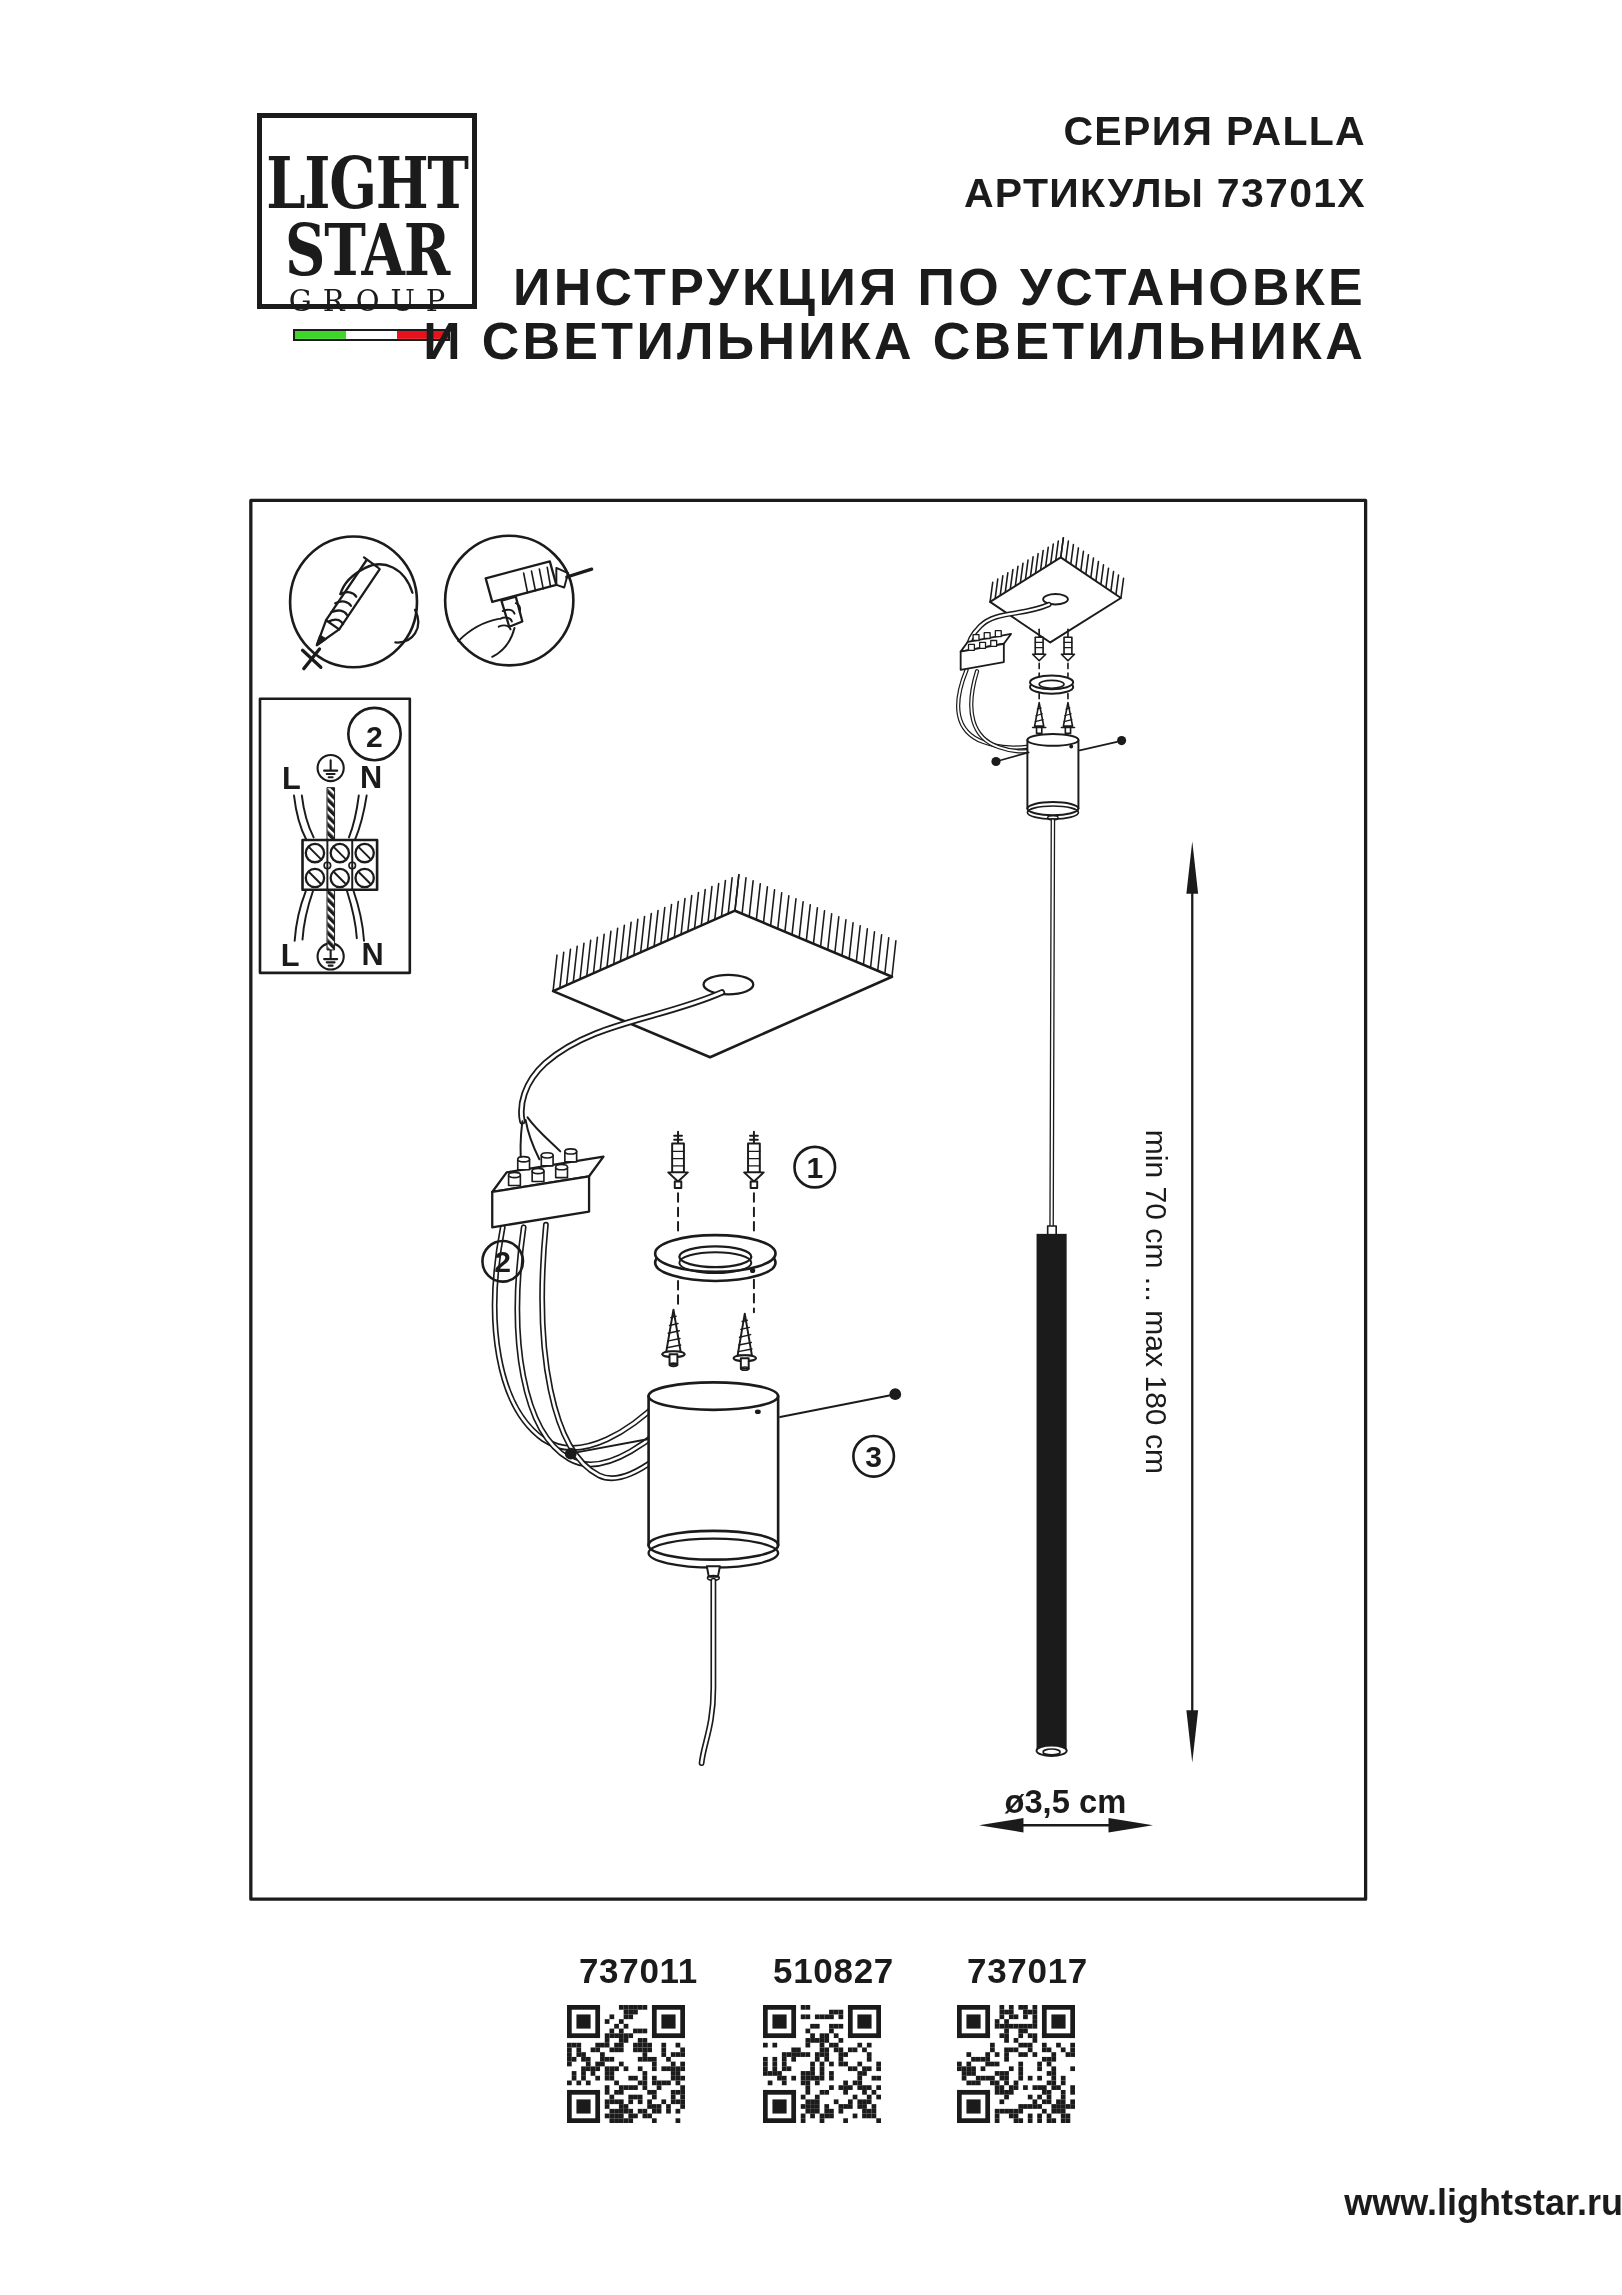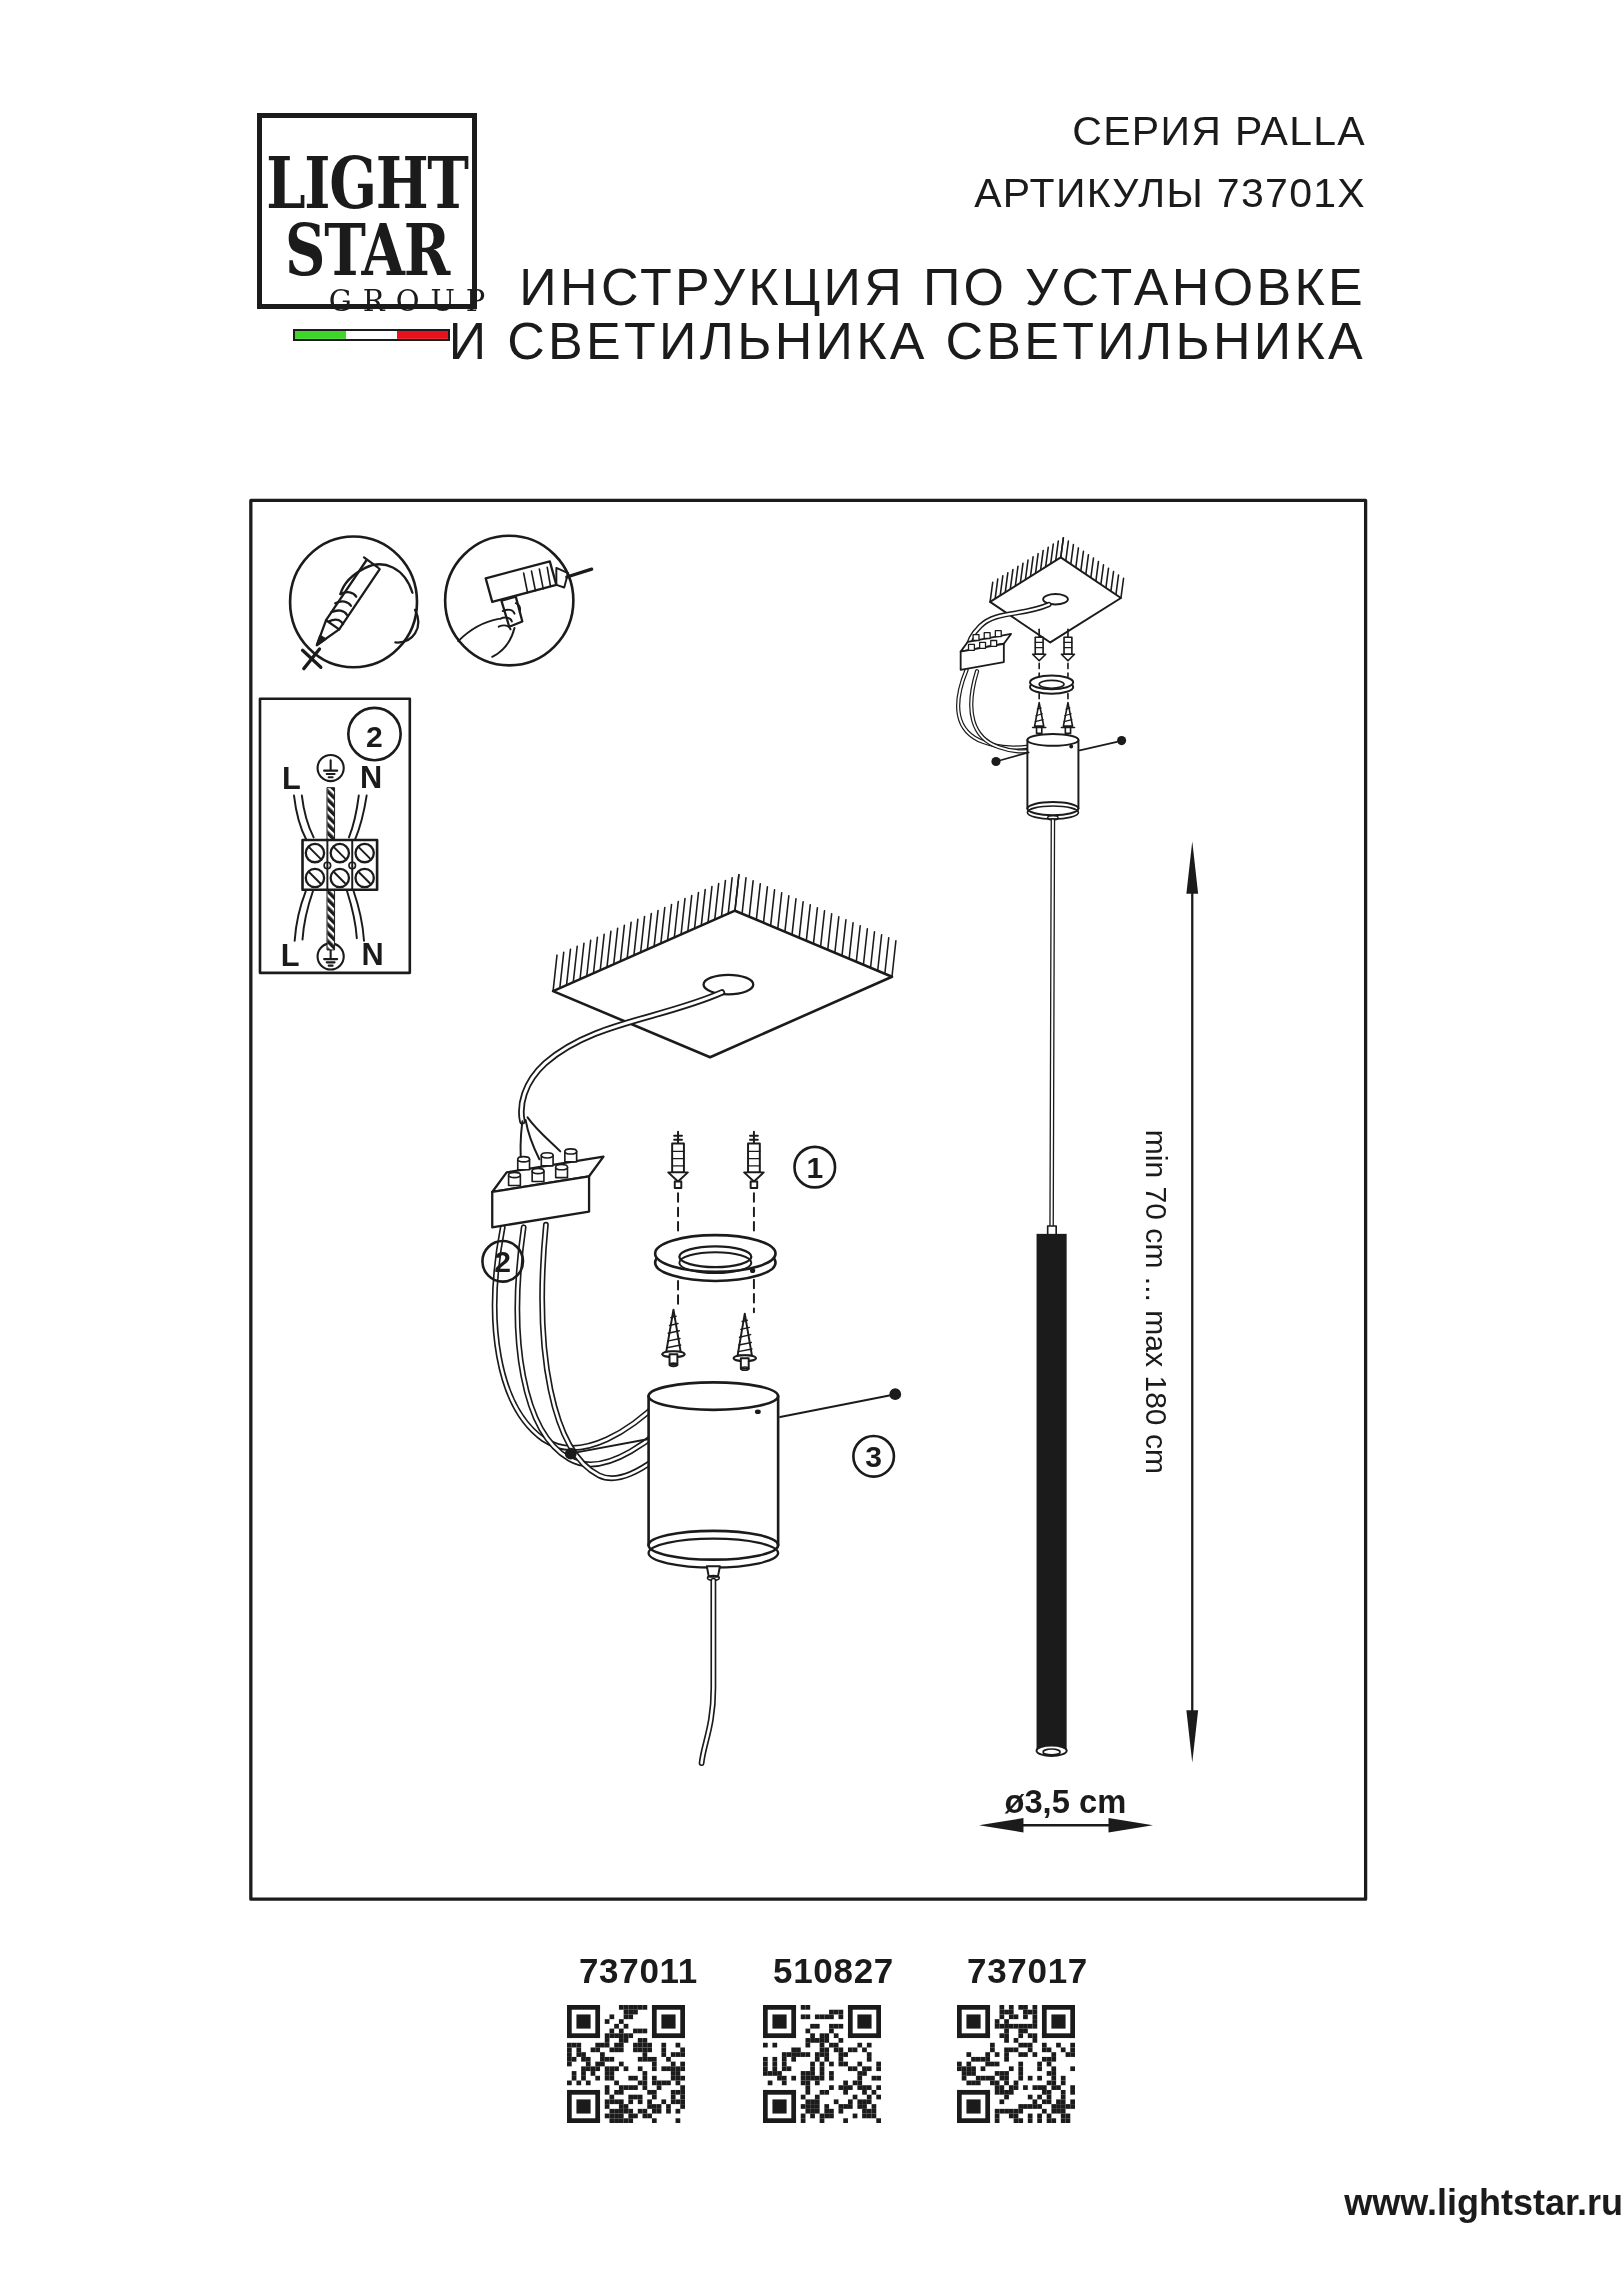--- a/index.html
+++ b/index.html
@@ -8,26 +8,26 @@
   
   #logo-box{position:absolute;left:257px;top:113px;width:220px;height:196px;
             border:5.2px solid #1b1b1b;box-sizing:border-box;}
   .logo-word{position:absolute;left:0;width:100%;text-align:center;
              font-family:"DejaVu Serif",serif;font-weight:bold;line-height:1;
              transform:scaleY(1.28);transform-origin:top center;}
   #logo-light{top:29px;font-size:56px;letter-spacing:-1.3px;}
   #logo-star{top:96px;font-size:56px;letter-spacing:-1.3px;}
   #logo-group{position:absolute;top:169px;left:0;width:100%;text-align:center;
               font-family:"DejaVu Serif",serif;font-weight:400;font-size:29px;
-              letter-spacing:11px;text-indent:11px;line-height:1;margin-left:40px;}
+              letter-spacing:11px;text-indent:11px;line-height:1;}
   #logo-flag{position:absolute;top:211px;left:31px;width:153px;height:7.9px;
              border:2px solid #1b1b1b;display:flex;}
   #logo-flag svg{display:block;width:100%;height:100%;}
   .title-block{position:absolute;left:251px;width:1115px;text-align:right;
-               font-weight:normal;white-space:nowrap;}
+               font-weight:bold;white-space:nowrap;}
   #title-top{top:100px;font-size:41px;line-height:62px;letter-spacing:1.3px;}
   #title-instr{top:260px;font-size:52px;line-height:54px;letter-spacing:3.3px;}
   
   #diagram-svg{position:absolute;left:0;top:0;width:1623px;height:2295px;}
   #diagram-svg text{font-family:"Liberation Sans",sans-serif;fill:#1b1b1b;}
   .step-num{font-size:46px;font-weight:bold;text-anchor:middle;}
   .ln-label{font-family:"Liberation Serif",serif;font-size:47px;font-weight:bold;text-anchor:middle;}
   
   .article-num{position:absolute;top:1951px;width:144px;text-align:right;
                font-size:35px;font-weight:bold;letter-spacing:0.7px;}

